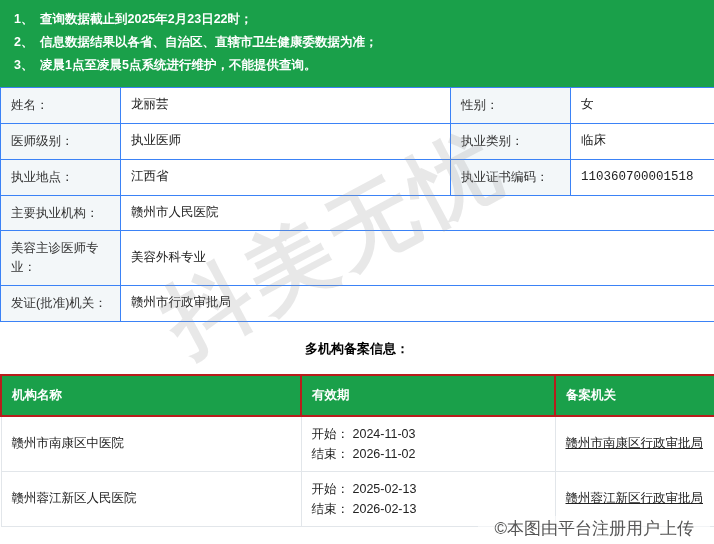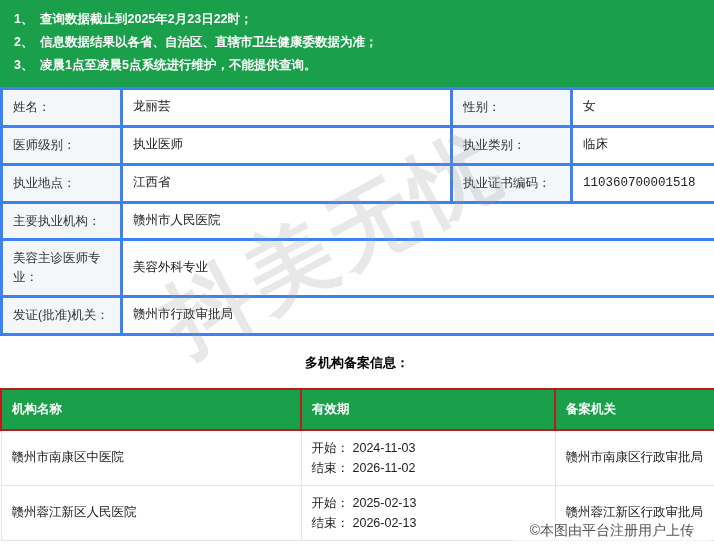--- a/index.html
+++ b/index.html
@@ -40,21 +40,21 @@
 
   
   .info-table {
     width: 100%;
     border-collapse: collapse;
     table-layout: fixed;
     font-size: 12.5px;
     color: #222;
   }
   .info-table td {
-    border: 3px solid #3b82f6;
+    border: 1px solid #3b82f6;
     padding: 8px 10px;
     height: 34px;
     vertical-align: middle;
     line-height: 1.5;
   }
   .lbl {
     background: #f3f7f9;
     color: #333;
     width: 120px;
   }
@@ -94,21 +94,21 @@
     border: 1px solid #e2e6ea;
     padding: 7px 10px;
     vertical-align: top;
     color: #222;
     line-height: 1.6;
   }
   .rec-col-1 { width: 300px; }
   .rec-col-2 { width: 254px; }
   .rec-col-3 { width: 160px; }
   .rec-name { padding-top: 16px !important; }
-  .rec-agency { padding-top: 16px !important; }
+  .rec-agency { padding-top: 16px !important; text-decoration: underline; }
   .date-line { white-space: nowrap; }
   .date-line .dk { letter-spacing: 0; text-align: center; }
 
   
   .wm {
     position: absolute;
     left: 0; top: 0;
     width: 714px; height: 544px;
     pointer-events: none;
     z-index: 5;
@@ -121,21 +121,21 @@
     transform: rotate(-28deg);
     white-space: nowrap;
     letter-spacing: 6px;
     left: 150px;
     top: 185px;
   }
   .wm-badge {
     position: absolute;
     right: 4px;
     bottom: 3px;
-    font-size: 14px;
+    font-size: 17px;
     color: #555;
     background: rgba(255,255,255,0.55);
     padding: 1px 16px;
     white-space: nowrap;
     z-index: 6;
   }
 </style>
 </head>
 <body>
 

